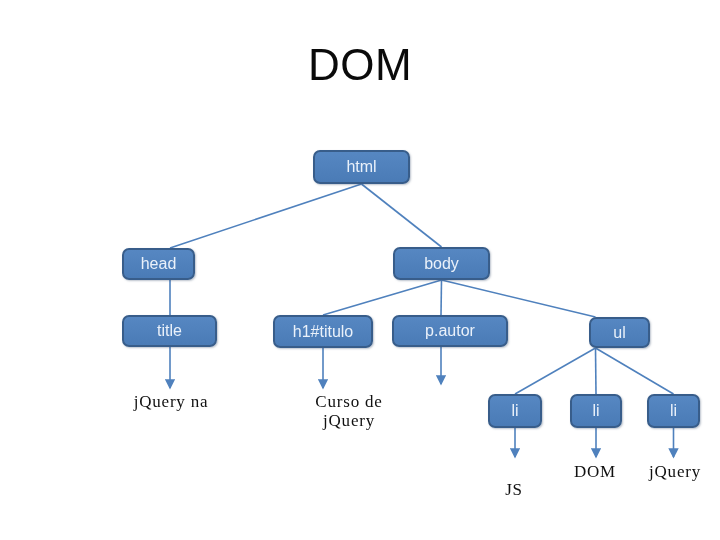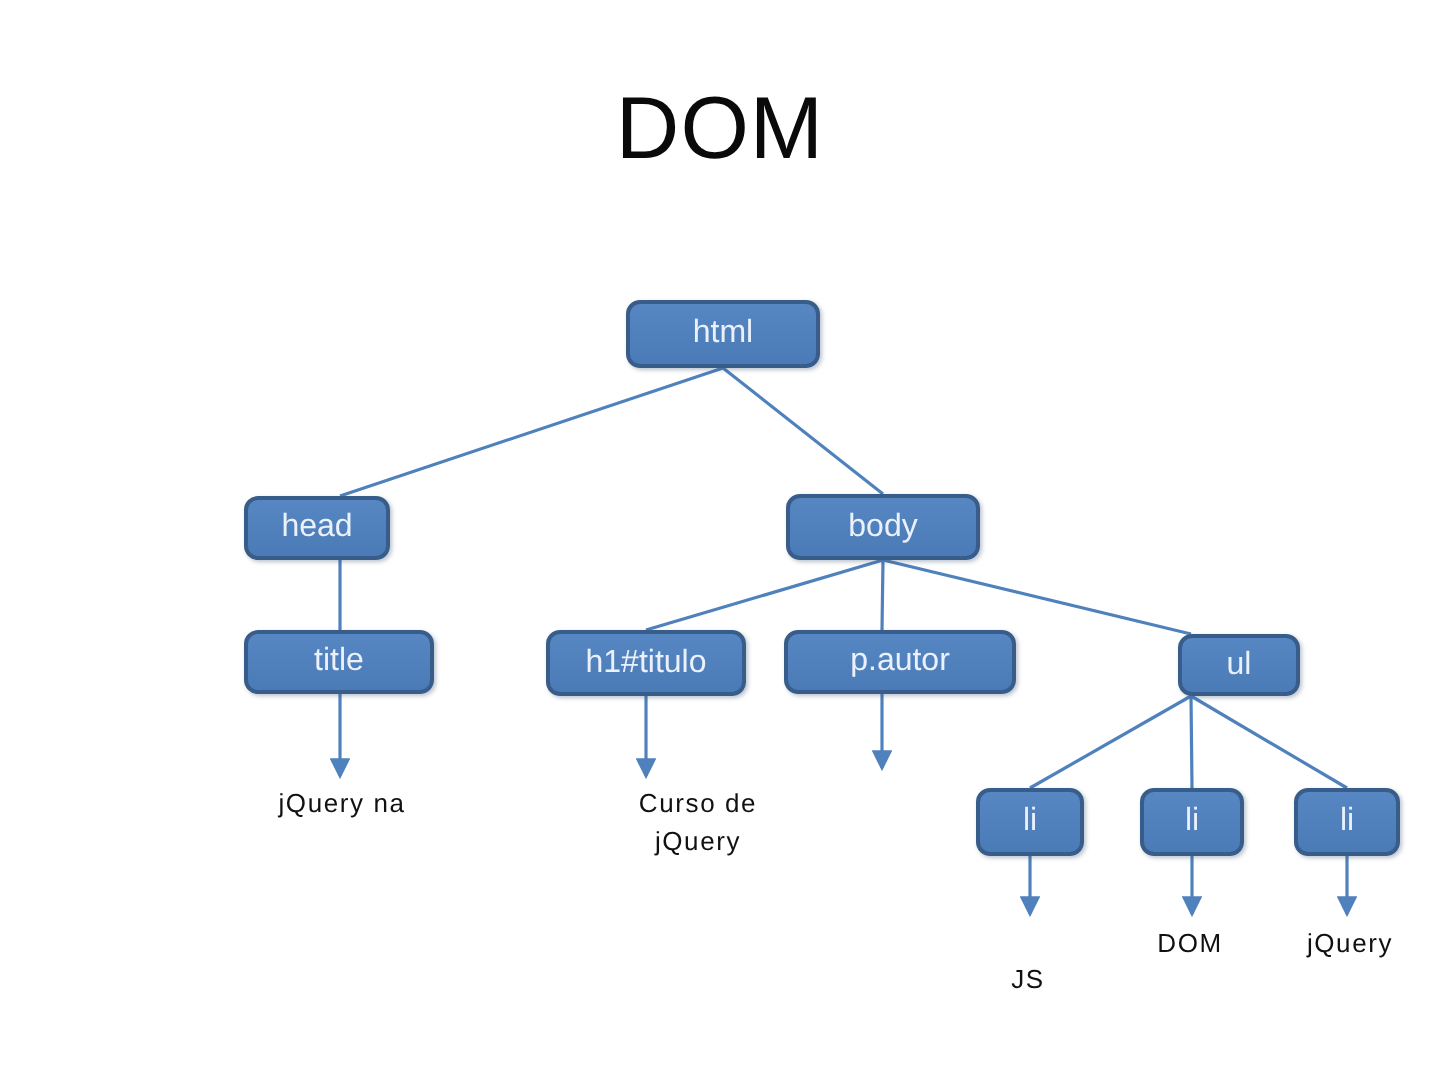--- a/index.html
+++ b/index.html
@@ -48,22 +48,22 @@
     box-shadow:1px 1px 2px rgba(60,80,110,0.35);
     color:var(--node-text);
     display:flex;align-items:center;justify-content:center;
     font-size:16px;
     line-height:1;
   }
   .leaf-label{
     position:absolute;
     transform:translateX(-50%);
     text-align:center;
-    font-family:Liberation Sans, sans-serif;
-    font-size:13px;
+    font-family:Liberation Serif, serif;
+    font-size:17px;
     line-height:19px;
     letter-spacing:0.8px;
     color:var(--label-text);
     white-space:nowrap;
   }
 </style>
 </head>
 <body>
 
 <div class="slide">

